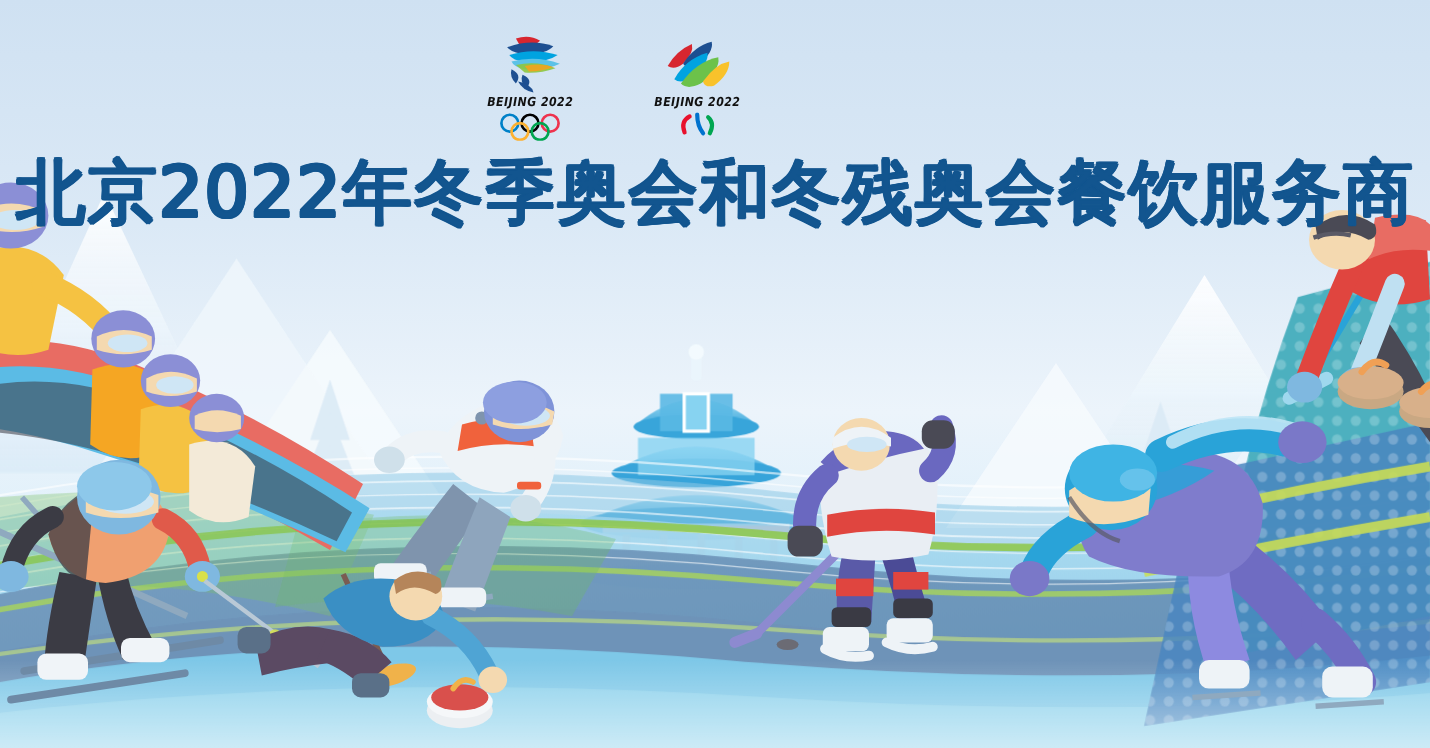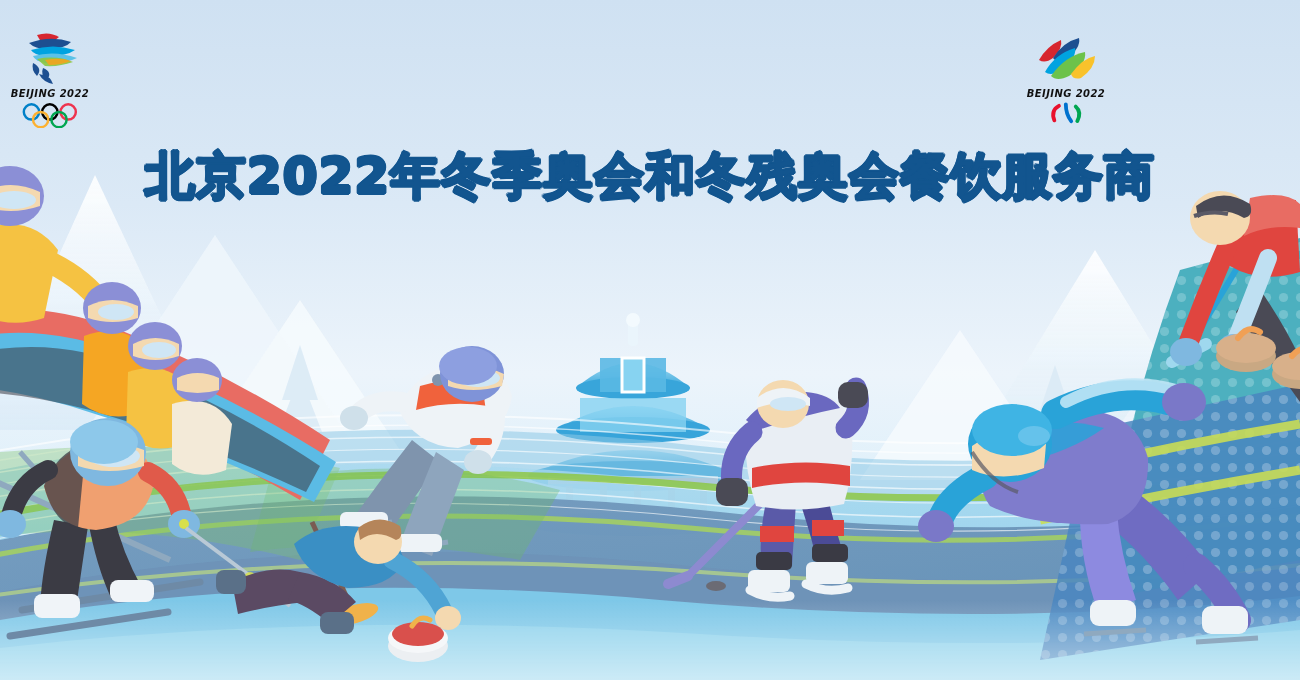--- a/index.html
+++ b/index.html
@@ -11,21 +11,21 @@
     width:1300px;height:680px;
     overflow:hidden;
     background:linear-gradient(180deg,#cfe1f2 0%,#d7e6f4 22%,#e4eef8 45%,#eef5fb 62%,#dff0fa 75%,#bfe4f5 100%);
   }
   .layer{position:absolute;top:0;left:0;width:1300px;height:680px;}
   .layer svg{display:block;width:1300px;height:680px;}
 
   
   #emblems{
     position:absolute;left:0;top:30px;width:1116px;
-    display:flex;justify-content:space-between;align-items:flex-start;gap:52px;
+    display:flex;justify-content:center;align-items:flex-start;gap:52px;
     z-index:40;
   }
   .emblem{width:100px;display:flex;flex-direction:column;align-items:center;}
   .emblem-mark{width:86px;height:56px;}
   .emblem-word{
     font-family:"DejaVu Sans",sans-serif;
     font-style:italic;font-weight:700;
     font-size:10px;letter-spacing:.4px;color:#111;
     margin-top:2px;white-space:nowrap;
     transform:scaleY(1.12);
@@ -33,22 +33,22 @@
   .emblem-sym{margin-top:3px;height:26px;}
 
   
   #title-wrap{
     position:absolute;left:0;top:146px;width:1300px;
     text-align:center;z-index:45;
   }
   #title{
     display:inline-block;
     font-family:"DejaVu Sans","Liberation Sans",sans-serif;
-    font-weight:700;
-    font-size:50px;
+    font-weight:400;
+    font-size:64px;
     line-height:60px;
     letter-spacing:1px;
     color:#12558f;
     text-shadow:
        1.6px 0 0 #12558f, -1.6px 0 0 #12558f,
        0 1.6px 0 #12558f, 0 -1.6px 0 #12558f,
        1.2px 1.2px 0 #12558f, -1.2px -1.2px 0 #12558f,
        1.2px -1.2px 0 #12558f, -1.2px 1.2px 0 #12558f;
     white-space:nowrap;
   }

